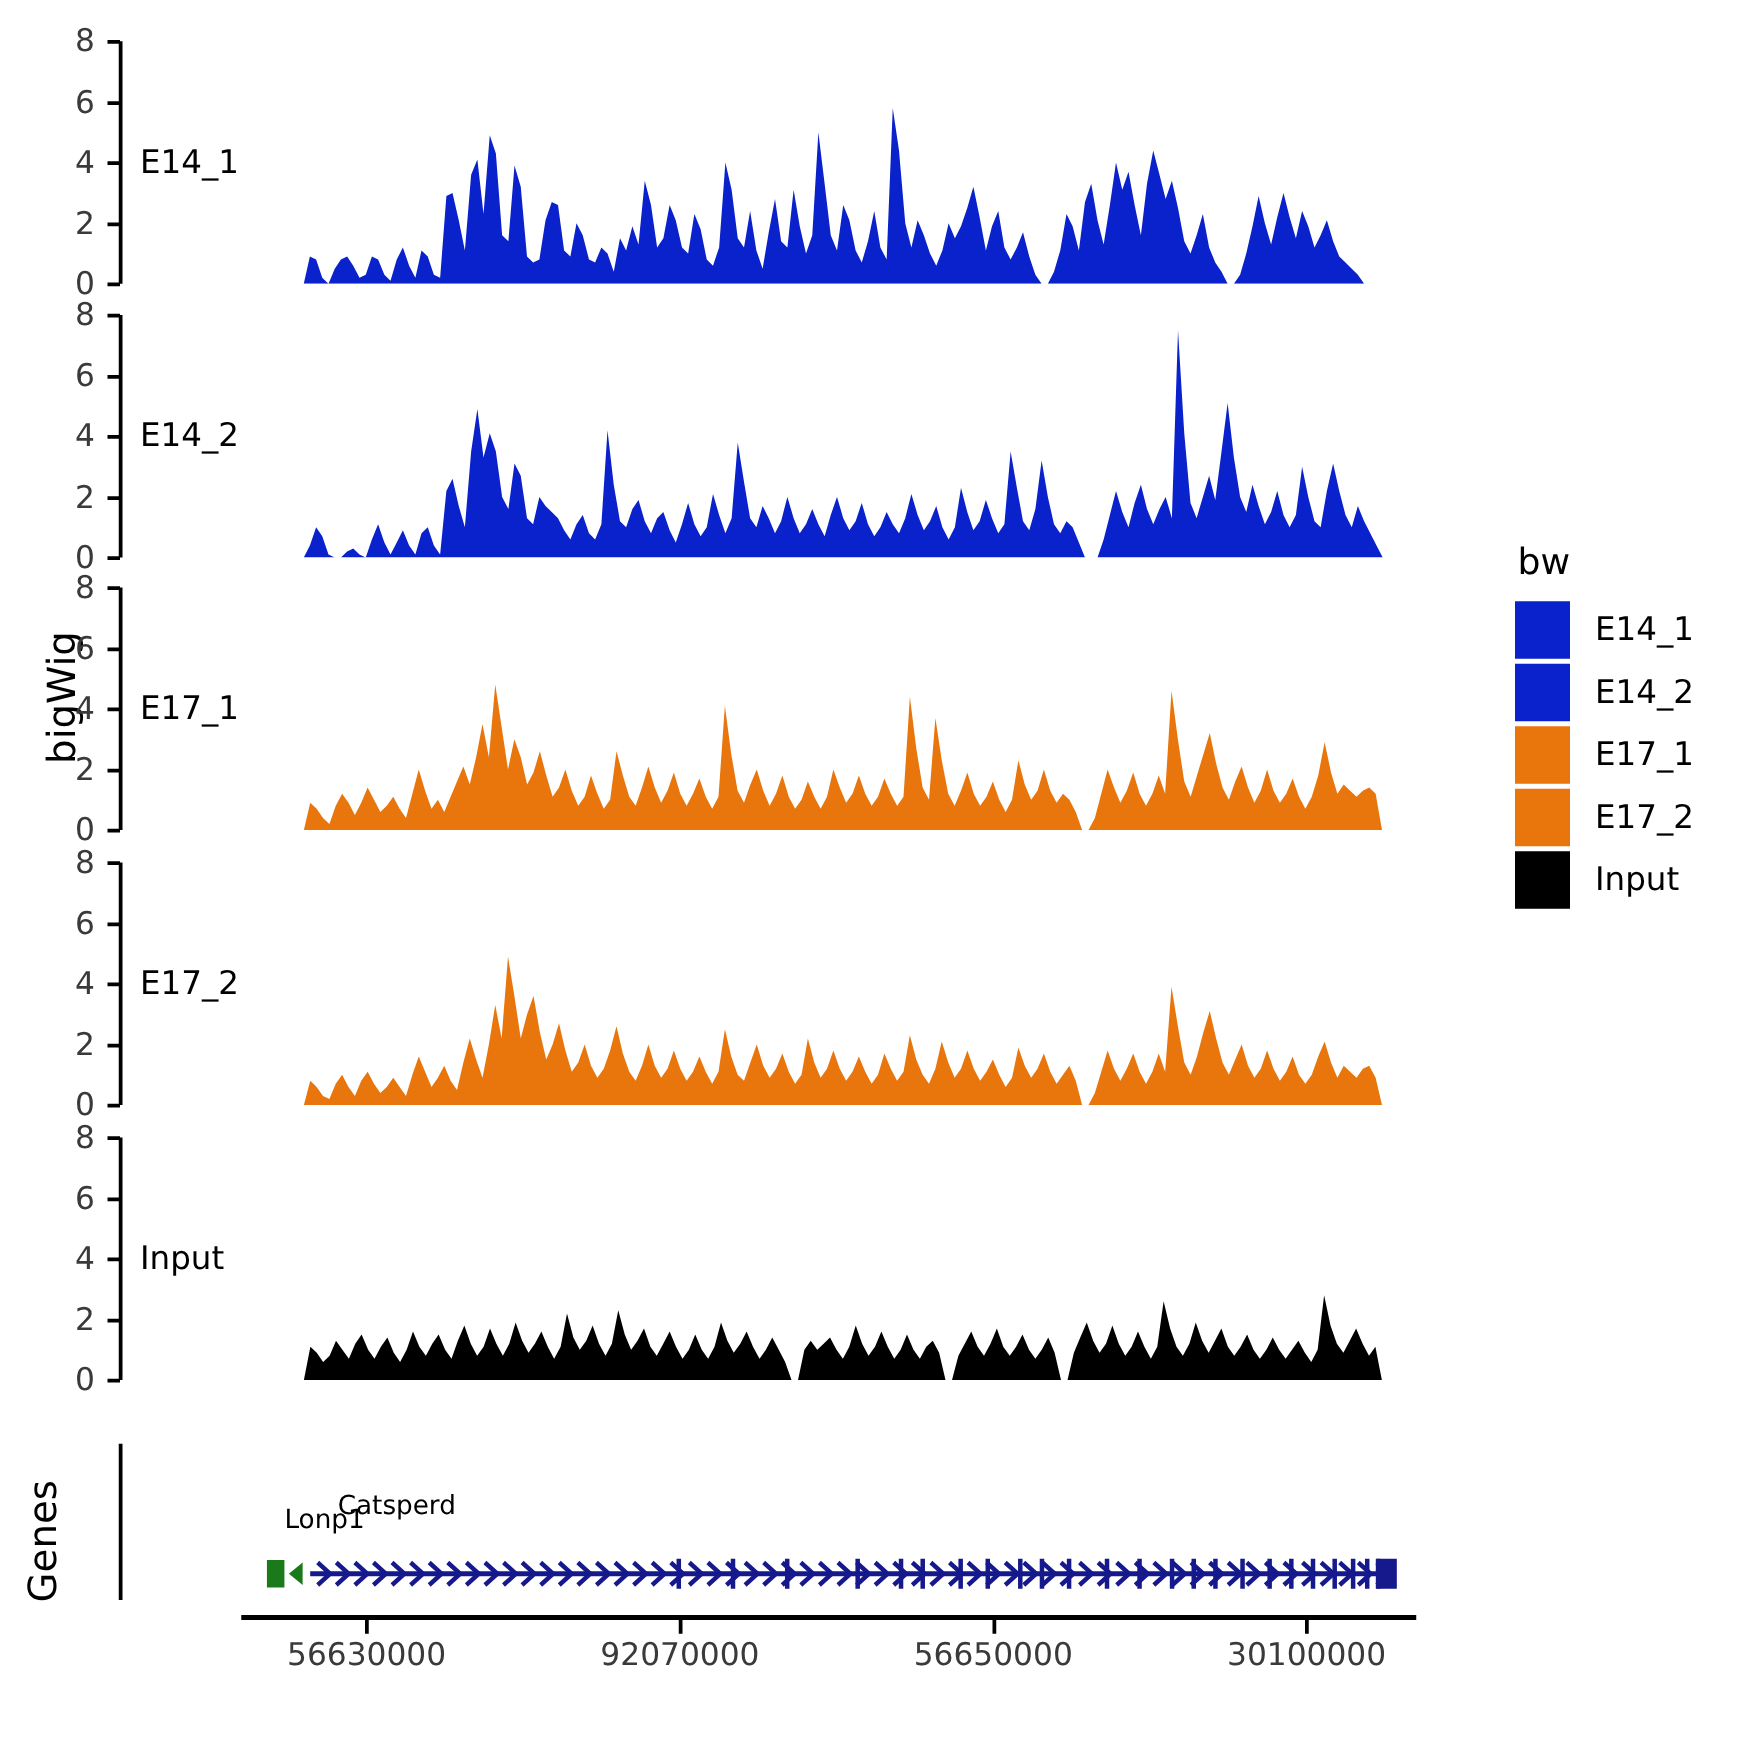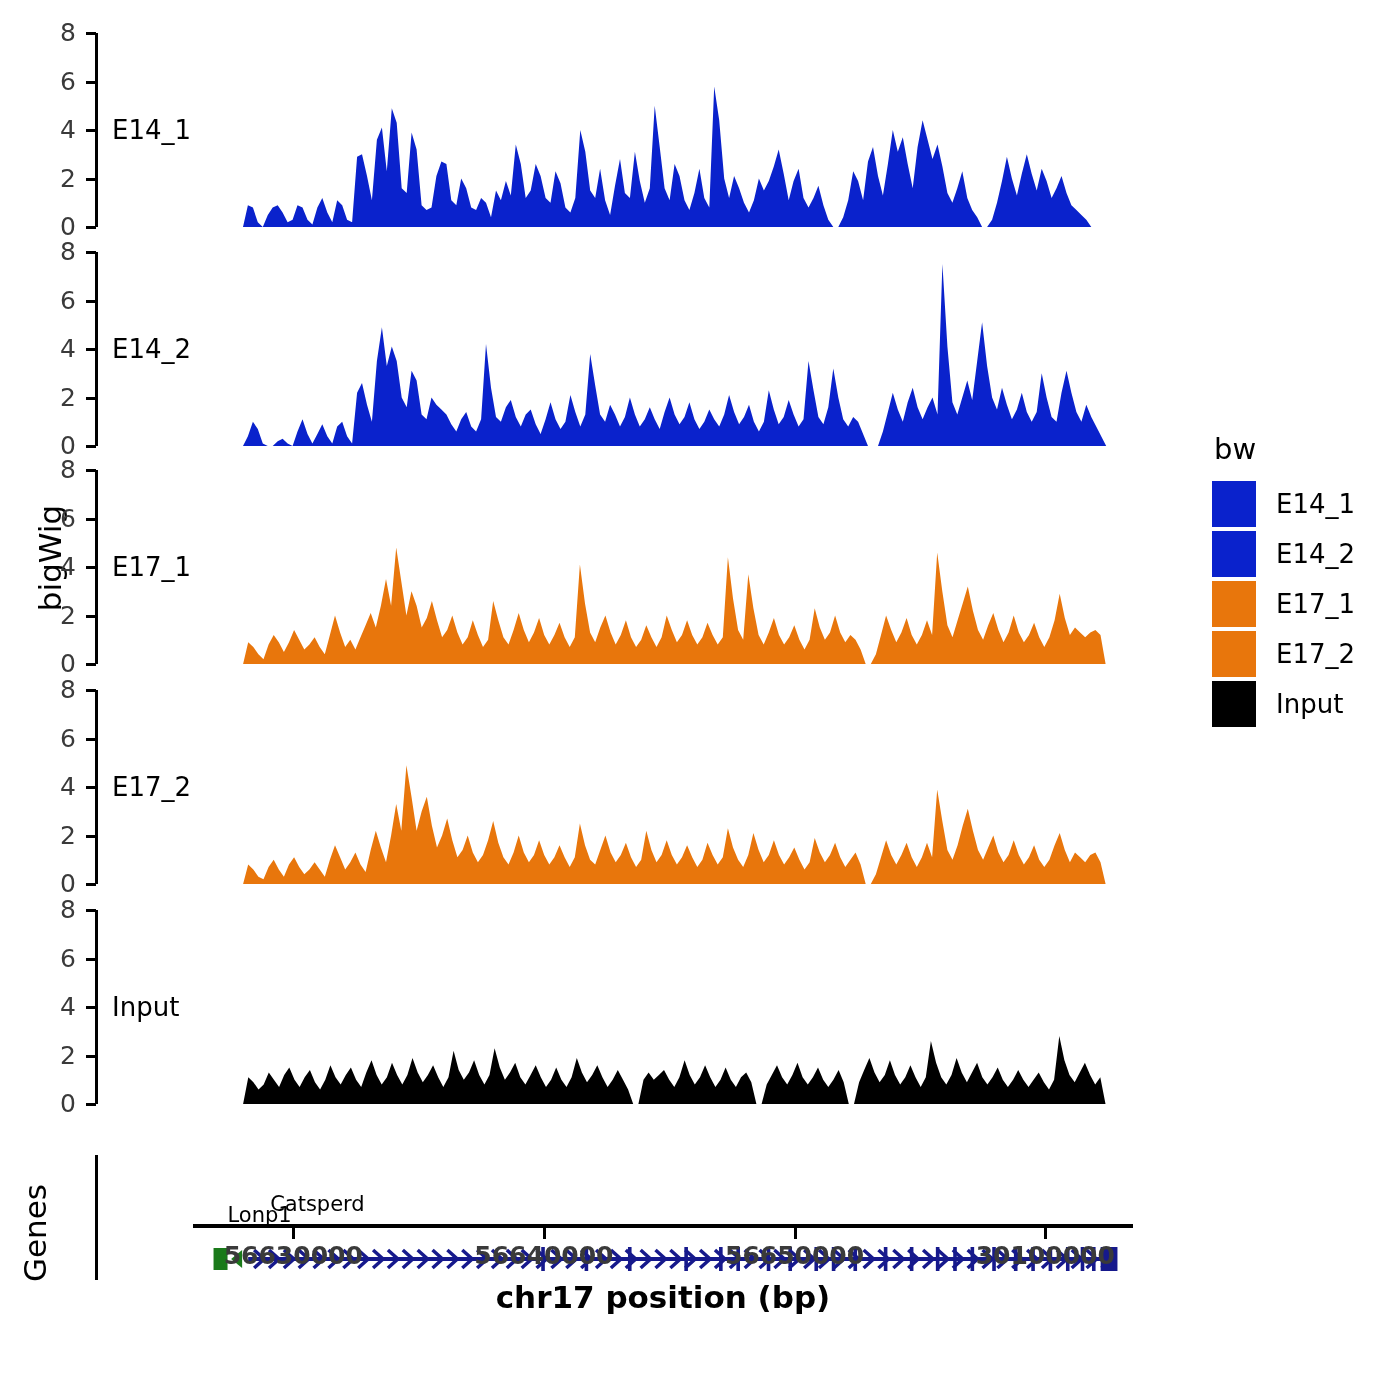--- a/index.html
+++ b/index.html
@@ -62,21 +62,21 @@
   #genes-panel{position:absolute;left:0;top:1155px;width:1200px;height:145px;}
   #genes-axisline{position:absolute;left:95px;top:0;width:3px;height:125px;background:#000;}
   .gene-name{
     position:absolute;
     font-size:21px;
     color:#000;
     white-space:nowrap;
   }
 
   
-  #xaxis{position:absolute;left:0;top:1224px;width:1200px;height:100px;font-weight:bold;}
+  #xaxis{position:absolute;left:0;top:1292px;width:1200px;height:100px;}
   #xaxis-line{position:absolute;left:193px;top:0;width:940px;height:4px;background:#000;}
   .xtick{position:absolute;top:4px;width:3px;height:11px;background:#000;}
   .xticklab{
     position:absolute;top:17px;
     font-size:25px;color:#3a3a3a;
     text-align:center;width:220px;
     white-space:nowrap;
   }
   #xtitle{
     position:absolute;left:193px;top:55px;width:940px;
@@ -292,27 +292,26 @@
         <div class="gene-name" style="left: 270.147px; top: 37px;">Catsperd</div>
       </div>
   </div>
 
   <div id="xaxis">
     <div id="xaxis-line"></div>
     <div id="xaxis-ticks">
         <div class="xtick" style="left: 292.267px;"></div>
         <div class="xticklab" style="left: 183.267px;">56630000</div>
         <div class="xtick" style="left: 542.933px;"></div>
-        <div class="xticklab" style="left: 433.933px;">56640000</div>
+        <div class="xticklab" style="left: 433.933px;">92070000</div>
         <div class="xtick" style="left: 793.6px;"></div>
         <div class="xticklab" style="left: 684.6px;">56650000</div>
         <div class="xtick" style="left: 1044.27px;"></div>
         <div class="xticklab" style="left: 935.267px;">30100000</div>
       </div>
-    <div id="xtitle">chr17 position (bp)</div>
   </div>
 
   <div id="legend">
     <div id="legend-title">bw</div>
     <div id="legend-items">
         <div class="legend-row">
           <div class="legend-swatch" style="background: rgb(10, 34, 204);"></div>
           <div class="legend-label">E14_1</div>
         </div>
         <div class="legend-row">

